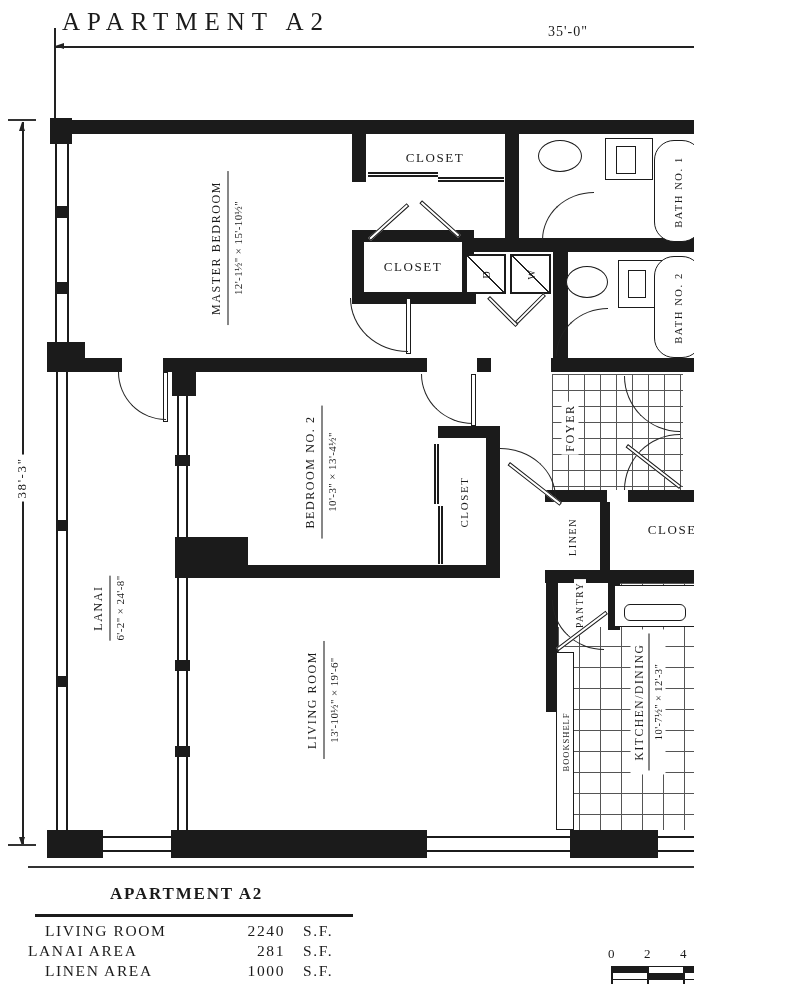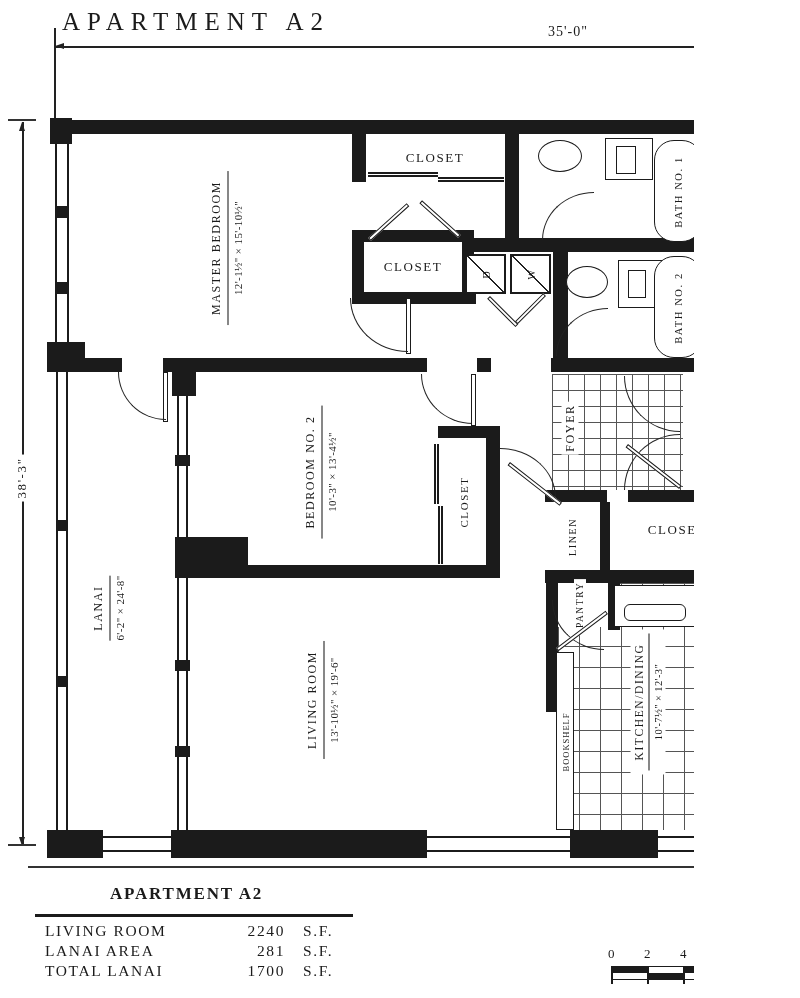--- a/index.html
+++ b/index.html
@@ -214,25 +214,25 @@
   <div class="room-lbl" style="left:648px;top:702px">
     <span class="nm" style="font-size:11.5px">KITCHEN/DINING</span>
     <span class="sz" style="font-size:10.5px">10'-7½" × 12'-3"</span>
   </div>
 
   <div class="tbl-title" style="left:110px;top:884px">APARTMENT A2</div>
   <div class="thin" style="left:35px;top:914px;width:318px;height:2.5px;background:#1b1b1b"></div>
   <div class="tbl-cell" style="left:45px;top:922px">LIVING ROOM</div>
   <div class="tbl-cell" style="left:195px;top:922px;width:90px;text-align:right">2240</div>
   <div class="tbl-cell" style="left:303px;top:922px">S.F.</div>
-  <div class="tbl-cell" style="left:45px;top:942px">LANAI AREA</div>
+  <div class="tbl-cell" style="left:28px;top:942px">LANAI AREA</div>
   <div class="tbl-cell" style="left:195px;top:942px;width:90px;text-align:right">281</div>
   <div class="tbl-cell" style="left:303px;top:942px">S.F.</div>
-  <div class="tbl-cell" style="left:45px;top:962px">TOTAL LANAI</div>
-  <div class="tbl-cell" style="left:195px;top:962px;width:90px;text-align:right">1700</div>
+  <div class="tbl-cell" style="left:45px;top:962px">LINEN AREA</div>
+  <div class="tbl-cell" style="left:195px;top:962px;width:90px;text-align:right">1000</div>
   <div class="tbl-cell" style="left:303px;top:962px">S.F.</div>
 
   <div class="num" style="left:608px;top:946px">0</div>
   <div class="num" style="left:644px;top:946px">2</div>
   <div class="num" style="left:680px;top:946px">4</div>
   <div class="num" style="left:752px;top:946px">8</div>
   <div class="abs" style="left:612px;top:966px;width:146px;height:14px;border:1px solid #1b1b1b;box-sizing:border-box">
     <div class="abs" style="left:0;top:0;width:36px;height:6px;background:#1b1b1b"></div>
     <div class="abs" style="left:72px;top:0;width:72px;height:6px;background:#1b1b1b"></div>
     <div class="abs" style="left:36px;top:6px;width:36px;height:6px;background:#1b1b1b"></div>

